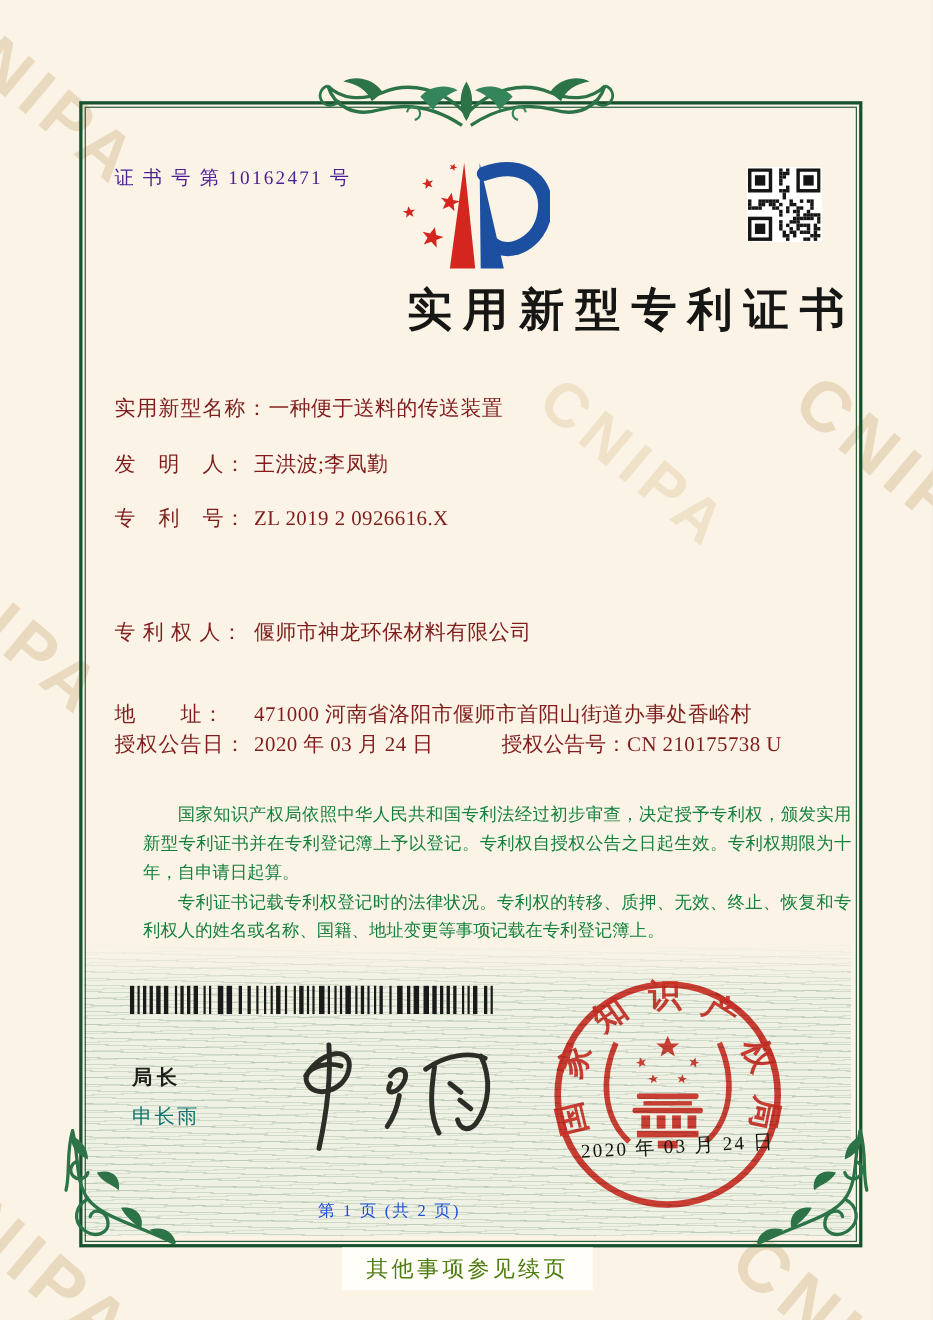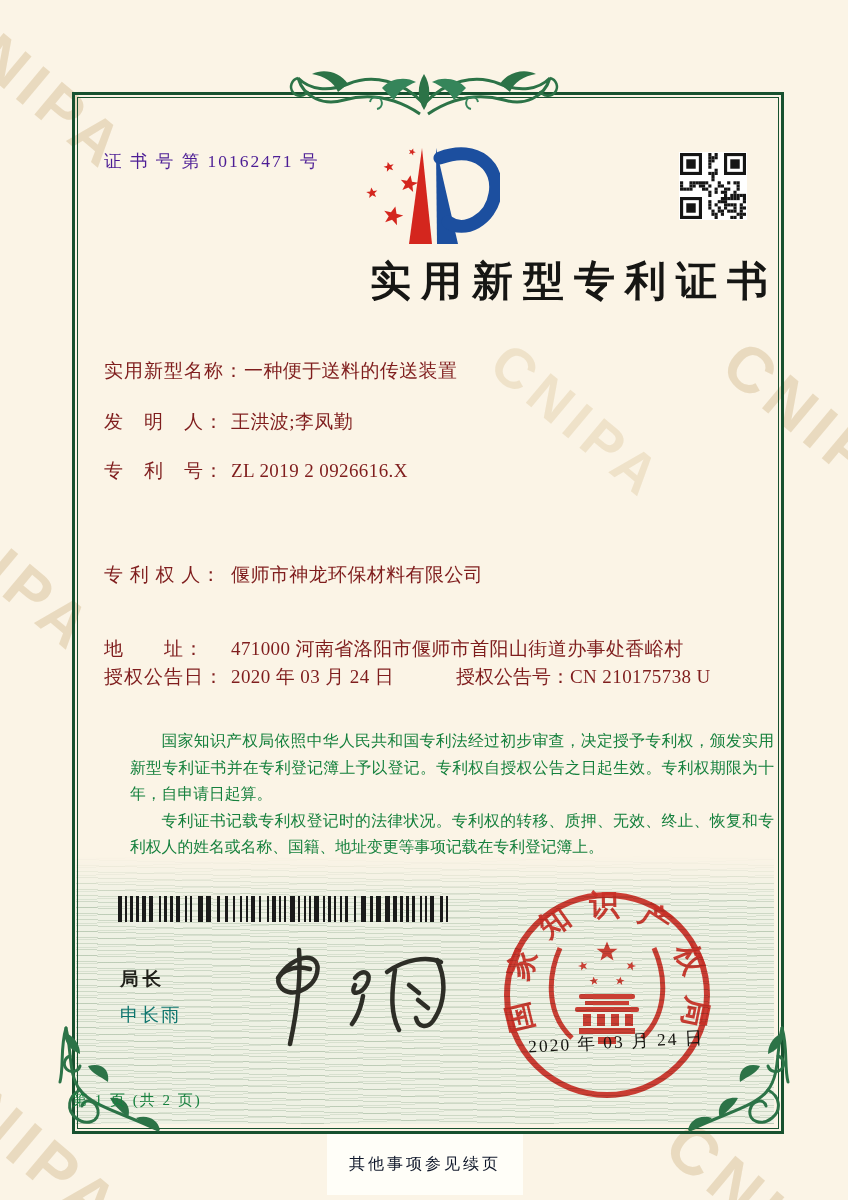--- a/index.html
+++ b/index.html
@@ -57,25 +57,25 @@
   
   .post{position:absolute;left:120px;top:966px;font-size:18.5px;letter-spacing:4px;color:#20201a;font-weight:bold;}
   .issuer{position:absolute;left:120px;top:1002px;font-size:18.5px;letter-spacing:2px;color:#0f766e;}
   .sig{position:absolute;left:236px;top:942px;width:230px;height:108px;}
   
   .seal{position:absolute;left:500px;top:888px;width:214px;height:214px;
         mix-blend-mode:multiply;opacity:.95;}
   .seal-date{position:absolute;left:528px;top:1030px;width:170px;font-size:17.5px;
              letter-spacing:2px;color:#14140f;transform:rotate(-3deg);white-space:nowrap;}
   
-  .pagefoot{position:absolute;left:72px;top:1091px;width:564px;text-align:left;
-            font-size:15px;letter-spacing:2px;color:#15803d;}
+  .pagefoot{position:absolute;left:72px;top:1091px;width:564px;text-align:center;
+            font-size:15px;letter-spacing:2px;color:#1d4ed8;}
   .contnote{position:absolute;left:72px;top:1134px;width:706px;text-align:center;}
-  .contnote span{display:inline-block;background:#fffef8;padding:20px 22px;
-                 font-size:16px;letter-spacing:3px;color:#0f172a;}
+  .contnote span{display:inline-block;background:#fffef8;padding:6px 22px;
+                 font-size:20px;letter-spacing:3px;color:#4d7c0f;}
 </style>
 </head>
 <body>
 
 <div id="page">
 
   <span class="wm wm1">CNIPA</span>
   <span class="wm wm2">CNIPA</span>
   <span class="wm wm3">CNIPA</span>
   <span class="wm wm4">CNIPA</span>

